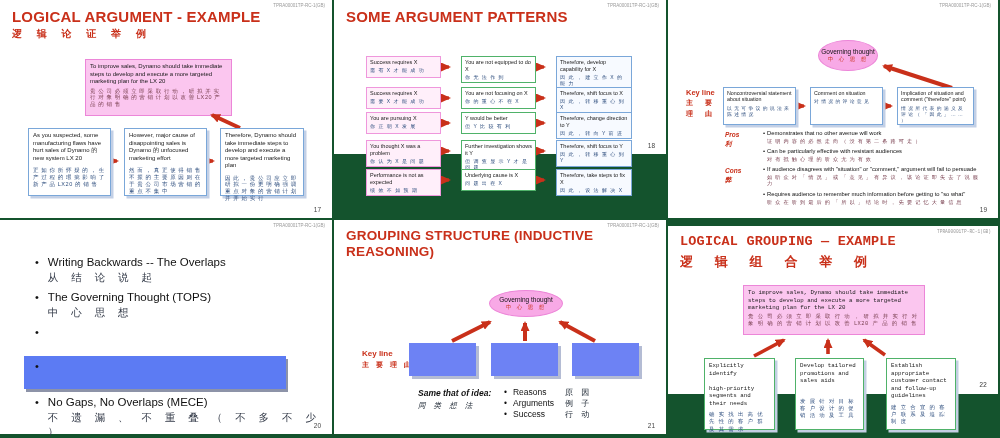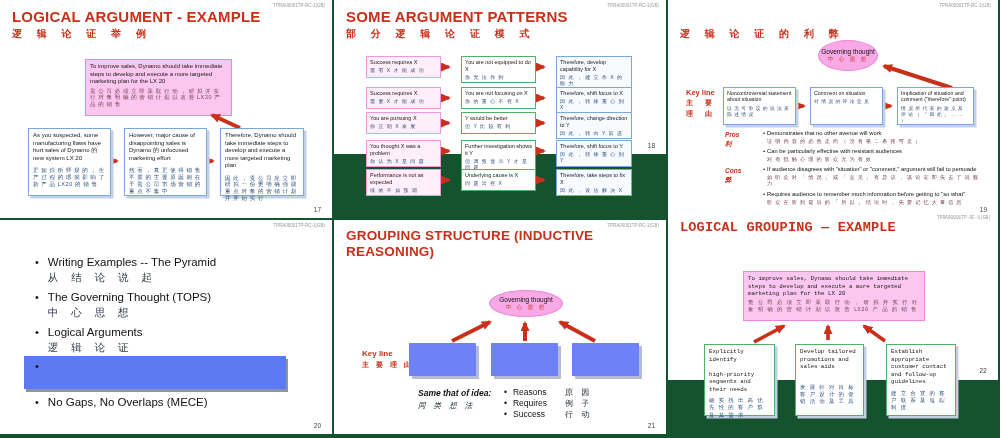--- a/index.html
+++ b/index.html
@@ -5,21 +5,21 @@
   * { margin:0; padding:0; box-sizing:border-box; }
   html,body { background:#d8d8d8; }
   body { font-family:"Liberation Sans","DejaVu Sans",sans-serif; }
   .sheet { position:relative; width:1000px; height:438px; background:#14532d; overflow:hidden; }
   .slide { position:absolute; background:#ffffff; }
   #s1{left:0;top:0;width:332px;height:218px}
   #s2{left:334px;top:0;width:332px;height:154px}
   #s3{left:668px;top:0;width:330px;height:218px}
   #s4{left:0;top:220px;width:332px;height:214px}
   #s5{left:334px;top:220px;width:332px;height:214px}
-  #s6{left:668px;top:212px;width:330px;height:168px}
+  #s6{left:668px;top:226px;width:330px;height:168px}
 
   .doccode{position:absolute;top:3px;right:7px;font-size:4.5px;color:#999;}
   .pagenum{position:absolute;bottom:5px;right:11px;font-size:6.5px;color:#444;}
 
   .title{position:absolute;left:12px;top:8px;font-size:15px;font-weight:bold;color:#c9301a;letter-spacing:.2px;}
   .title-zh{position:absolute;left:12px;top:27px;font-size:10px;font-weight:bold;color:#c9301a;letter-spacing:6px;white-space:nowrap;}
 
   .abox{position:absolute;border:1px solid;padding:3px 4px;line-height:1.25;font-size:6px;}
   .abox .en{color:#1a1a1a;}
   .abox .zh{margin-top:5px;color:#2e4e7e;letter-spacing:.6px;font-size:5.5px;}
@@ -117,21 +117,20 @@
     <div class="abox blue" style="left:220px;top:128px;width:84px;height:68px">
       <div class="en">Therefore, Dynamo should take immediate steps to develop and execute a more targeted marketing plan</div>
       <div class="zh">因 此 ， 贵 公 司 应 立 即 研 拟 一 份 更 明 确 强 调 重 点 对 象 的 营 销 计 划 并 开 始 实 行</div>
     </div>
     <div class="pagenum">17</div>
   </div>
 
   <div class="slide" id="s2">
     <div class="doccode">TPRA00001TP-RC-1(GB)</div>
     <div class="title">SOME ARGUMENT PATTERNS</div>
-    <div class="title-zh">部 分 逻 辑 论 证 模 式</div>
 
     <svg class="arrows" width="332" height="218">
       <line x1="110" y1="67" x2="115" y2="67" stroke="#c9301a" stroke-width="3.2" marker-end="url(#ah)"></line>
       <line x1="205" y1="67" x2="210" y2="67" stroke="#c9301a" stroke-width="3.2" marker-end="url(#ah)"></line>
       <line x1="110" y1="98" x2="115" y2="98" stroke="#c9301a" stroke-width="3.2" marker-end="url(#ah)"></line>
       <line x1="205" y1="98" x2="210" y2="98" stroke="#c9301a" stroke-width="3.2" marker-end="url(#ah)"></line>
       <line x1="110" y1="123" x2="115" y2="123" stroke="#c9301a" stroke-width="3.2" marker-end="url(#ah)"></line>
       <line x1="205" y1="123" x2="210" y2="123" stroke="#c9301a" stroke-width="3.2" marker-end="url(#ah)"></line>
       <line x1="110" y1="151" x2="115" y2="151" stroke="#c9301a" stroke-width="3.2" marker-end="url(#ah)"></line>
       <line x1="205" y1="151" x2="210" y2="151" stroke="#c9301a" stroke-width="3.2" marker-end="url(#ah)"></line>
@@ -201,21 +200,20 @@
     </div>
     <div class="abox s2box blueline" style="left:222px;top:169px;width:76px">
       <div class="en">Therefore, take steps to fix X</div>
       <div class="zh">因 此 ， 设 法 解 决 X</div>
     </div>
     <div class="pagenum">18</div>
   </div>
 
   <div class="slide" id="s3">
     <div class="doccode">TPRA00001TP-RC-1(GB)</div>
-    <div class="title-zh">逻 辑 论 证 的 利 弊</div>
 
     <div class="oval" style="left:150px;top:40px;width:60px;height:31px">
       <div class="en">Governing thought</div>
       <div class="zh">中 心 思 想</div>
     </div>
 
     <div class="keyline" style="left:18px;top:88px;font-size:7.5px;font-weight:bold">Key line</div>
     <div class="keyline" style="left:18px;top:98px;width:36px;font-size:7px;font-weight:bold;letter-spacing:5px;line-height:1.5">主 要 理 由</div>
 
     <svg class="arrows" width="330" height="218">
@@ -282,45 +280,42 @@
   </div>
 
   <div class="slide" id="s4">
     <div class="doccode">TPRA00001TP-RC-1(GB)</div>
 
     <div class="ag-hl"></div>
 
     <div class="ag-item" style="top:36px">
       <span class="dot">•</span>
       <div>
-        <div class="ag-en">Writing Examples -- The Pyramid</div>
+        <div class="ag-en">Writing Backwards -- The Overlaps</div>
         <div class="ag-zh">从 结 论 说 起</div>
       </div>
     </div>
     <div class="ag-item" style="top:71px">
       <span class="dot">•</span>
       <div>
         <div class="ag-en">The Governing Thought (TOPS)</div>
         <div class="ag-zh">中 心 思 想</div>
       </div>
     </div>
     <div class="ag-item" style="top:106px">
       <span class="dot">•</span>
-      <div>
-        <div class="ag-en">Logical Arguments</div>
-        <div class="ag-zh">逻 辑 论 证</div>
-      </div>
     </div>
     <div class="ag-item" style="top:140px">
       <span class="dot">•</span>
     </div>
     <div class="ag-item" style="top:176px">
       <span class="dot">•</span>
       <div>
         <div class="ag-en">No Gaps, No Overlaps (MECE)</div>
+        <div class="ag-zh">不 遗 漏 、 不 重 叠 （ 不 多 不 少 ）</div>
       </div>
     </div>
     <div class="pagenum">20</div>
   </div>
 
   <div class="slide" id="s5">
     <div class="doccode">TPRA00001TP-RC-1(GB)</div>
     <div class="title" style="width:262px;font-size:13.5px;line-height:1.15">GROUPING STRUCTURE (INDUCTIVE REASONING)</div>
 
     <div class="oval" style="left:155px;top:70px;width:74px;height:27px">
@@ -346,34 +341,35 @@
       <div class="note-zh">同 类 想 法</div>
     </div>
 
     <div class="s5b" style="left:170px;top:167px">
       <span class="dot">•</span>
       <span class="en">Reasons</span>
       <span class="zh">原 因</span>
     </div>
     <div class="s5b" style="left:170px;top:178px">
       <span class="dot">•</span>
-      <span class="en">Requires</span>
+      <span class="en">Arguments</span>
       <span class="zh">例 子</span>
     </div>
     <div class="s5b" style="left:170px;top:189px">
       <span class="dot">•</span>
       <span class="en">Success</span>
       <span class="zh">行 动</span>
     </div>
     <div class="pagenum">21</div>
   </div>
 
   <div class="slide mono" id="s6">
     <div class="doccode">TPRA00001TP-RC-1(GB)</div>
     <div class="title mono s6title">LOGICAL GROUPING — EXAMPLE</div>
+    <div class="title-zh mono s6title-zh">逻 辑 组 合 举 例</div>
 
     <div class="abox pinkfill s6box" style="left:75px;top:59px;width:182px;height:50px">
       <div class="en">To improve sales, Dynamo should take immediate steps to develop and execute a more targeted marketing plan for the LX 20</div>
       <div class="zh" style="margin-top:2px">贵 公 司 必 须 立 即 采 取 行 动 ， 研 拟 并 实 行 对 象 明 确 的 营 销 计 划 以 改 善 LX20 产 品 的 销 售</div>
     </div>
 
     <svg class="arrows" width="330" height="214">
       <line x1="86" y1="130" x2="116" y2="114" stroke="#c9301a" stroke-width="3.6" marker-end="url(#ah)"></line>
       <line x1="160" y1="128" x2="160" y2="114" stroke="#c9301a" stroke-width="3.6" marker-end="url(#ah)"></line>
       <line x1="217" y1="129" x2="196" y2="114" stroke="#c9301a" stroke-width="3.6" marker-end="url(#ah)"></line>

